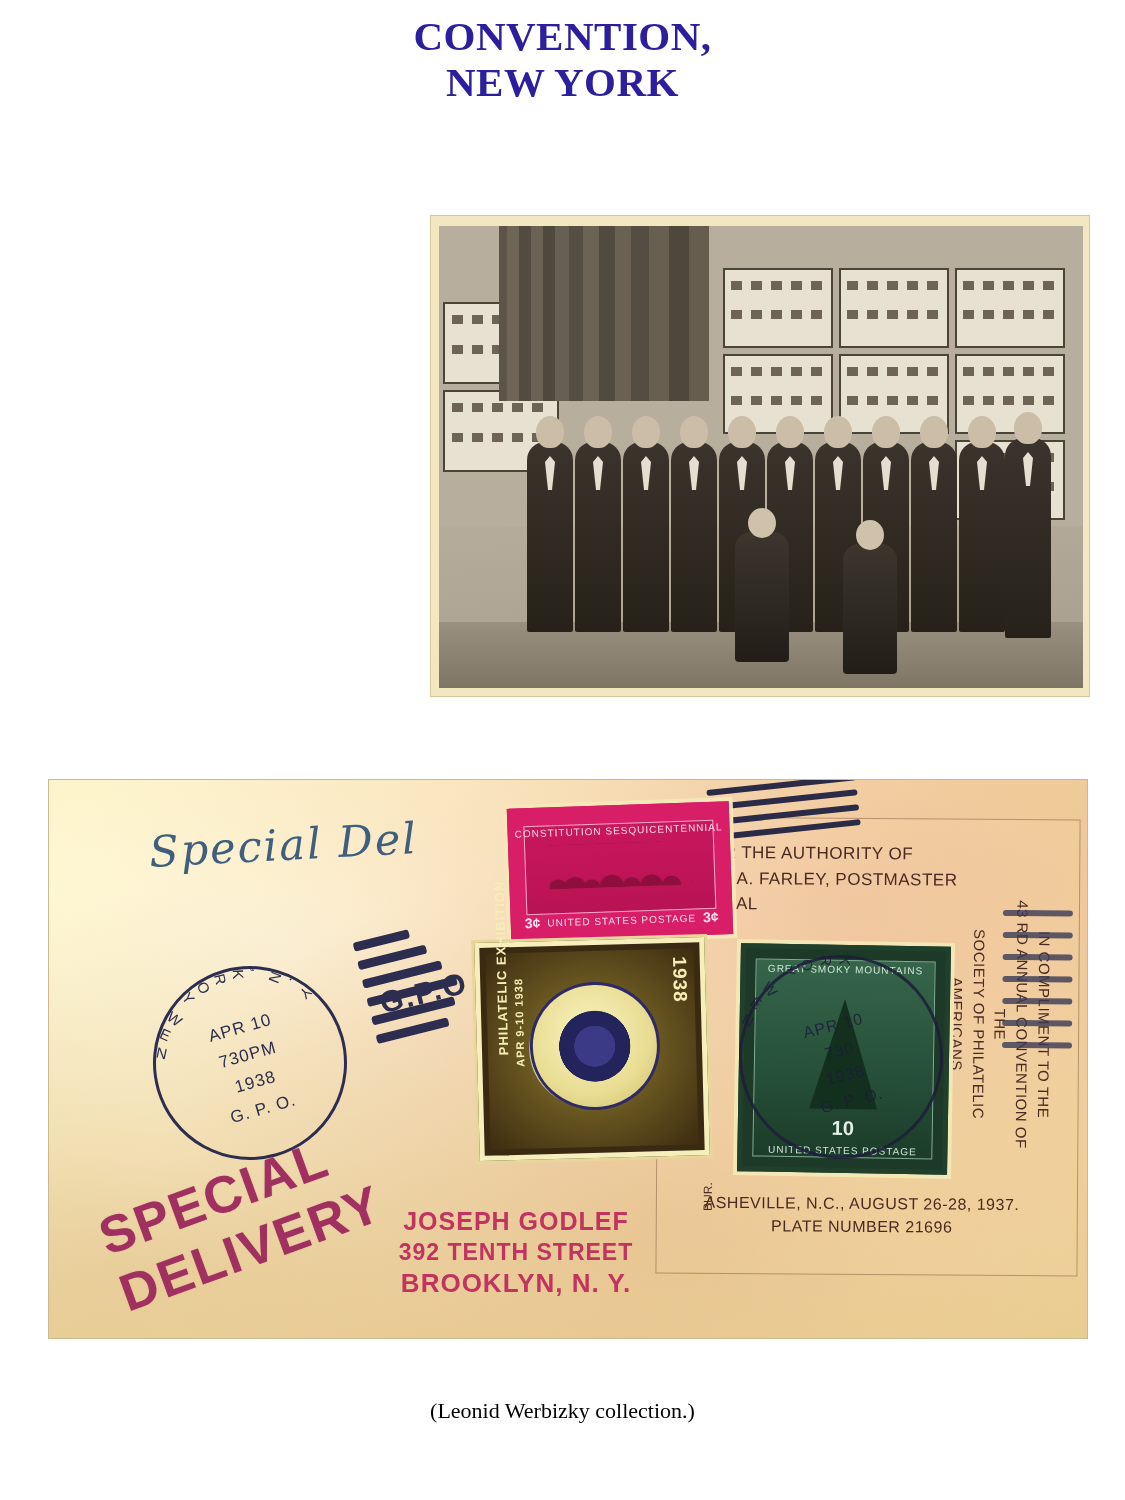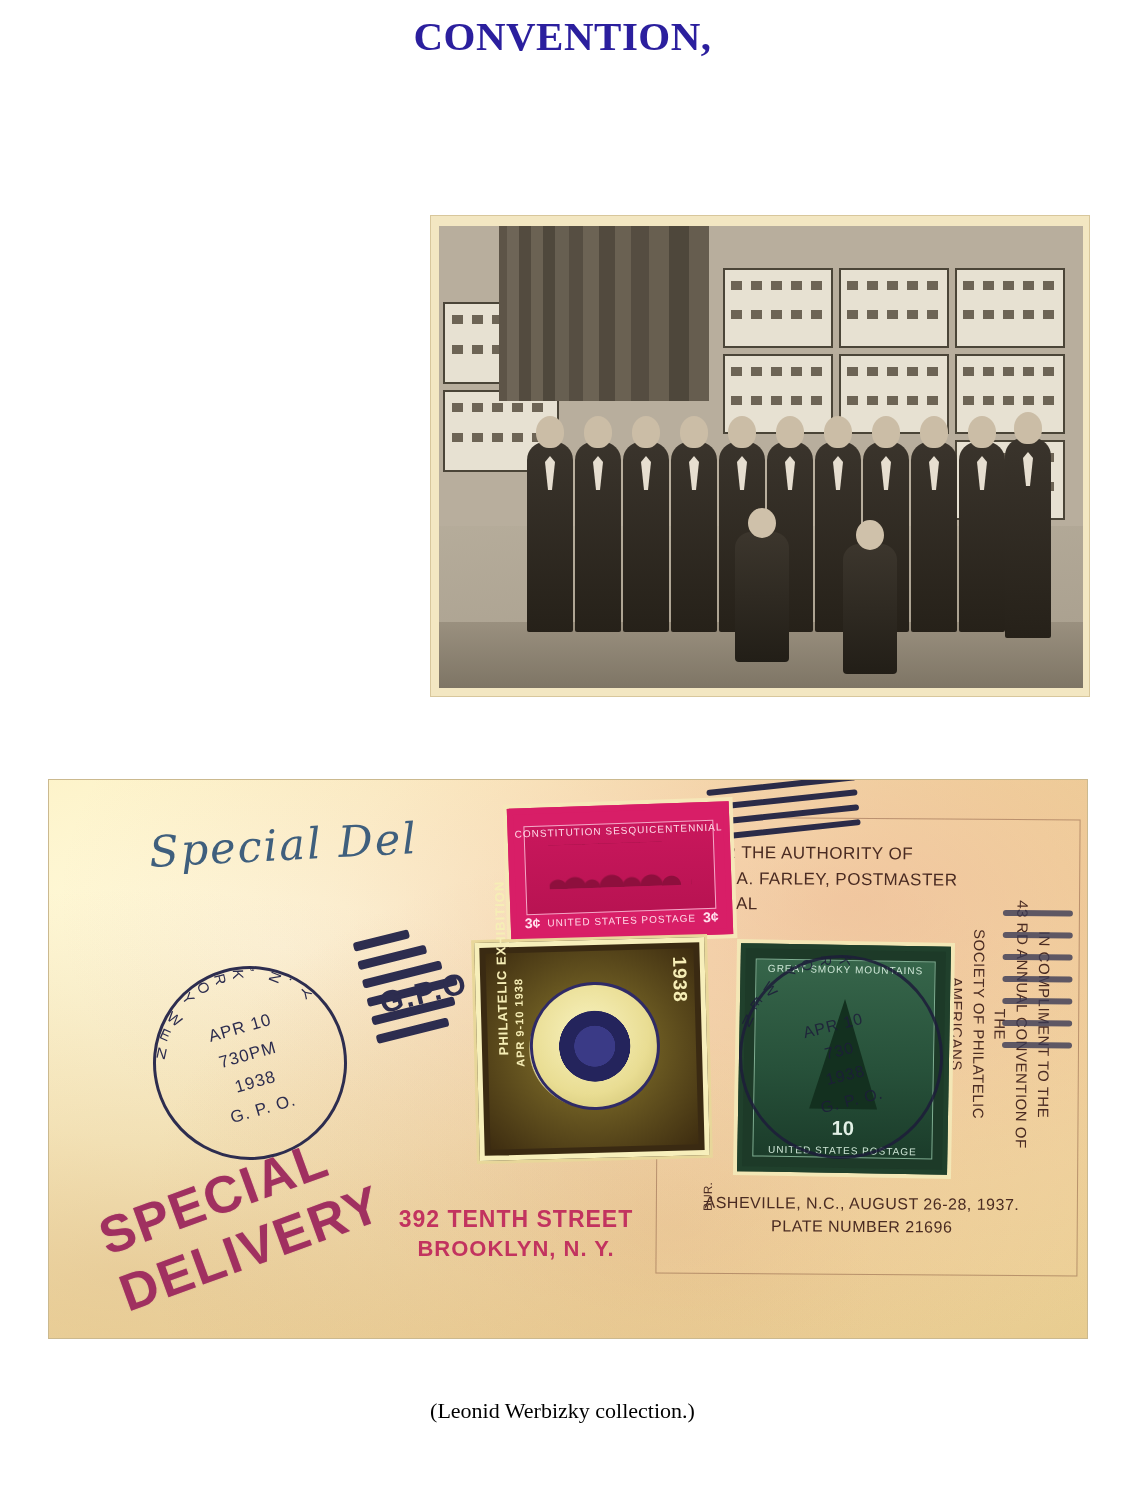--- a/index.html
+++ b/index.html
@@ -258,21 +258,21 @@
     width: 290px;
     text-align: center;
     color: #c2335f;
     font-family: "Liberation Sans", sans-serif;
     font-weight: bold;
     font-size: 25px;
     line-height: 1.3;
     letter-spacing: 1px;
   }
   .address .line2 { font-size: 23px; }
-  .address .line3 { font-size: 22px; }
+  .address .line3 { font-size: 26px; }
 
   
   .stamp-3c {
     position: absolute;
     left: 460px;
     top: 25px;
     width: 222px;
     height: 133px;
     background: #d81e67;
     border: 6px solid #d81e67;
@@ -553,20 +553,21 @@
     text-align: center;
     font-size: 22px;
     line-height: 1.45;
   }
 </style>
 </head>
 <body>
 
 <div class="title-block">
   <span class="title-line">CONVENTION,</span>
+  <span class="title-line">NEW YORK</span>
 </div>
 
 <div class="left-col">
 </div>
 
 <div class="photo-frame">
   <div class="photo-inner">
     <div class="wall">
       <div class="album" style="left:4px;  top:76px;  width:116px; height:82px;"></div>
       <div class="album" style="left:4px;  top:164px; width:116px; height:82px;"></div>
@@ -748,20 +749,21 @@
       <div>APR 10</div>
       <div>730</div>
       <div>1938</div>
       <div>G. P. O.</div>
     </div>
   </div>
 
   <div class="special-delivery-stamp">SPECIAL DELIVERY</div>
 
   <div class="address">
+    <div class="line1">JOSEPH GODLEF</div>
     <div class="line2">392 TENTH STREET</div>
     <div class="line3">BROOKLYN, N. Y.</div>
   </div>
 </div>
 
 <div class="caption">
   <div>(Leonid Werbizky collection.)</div>
 </div>
 
 </body></html>

